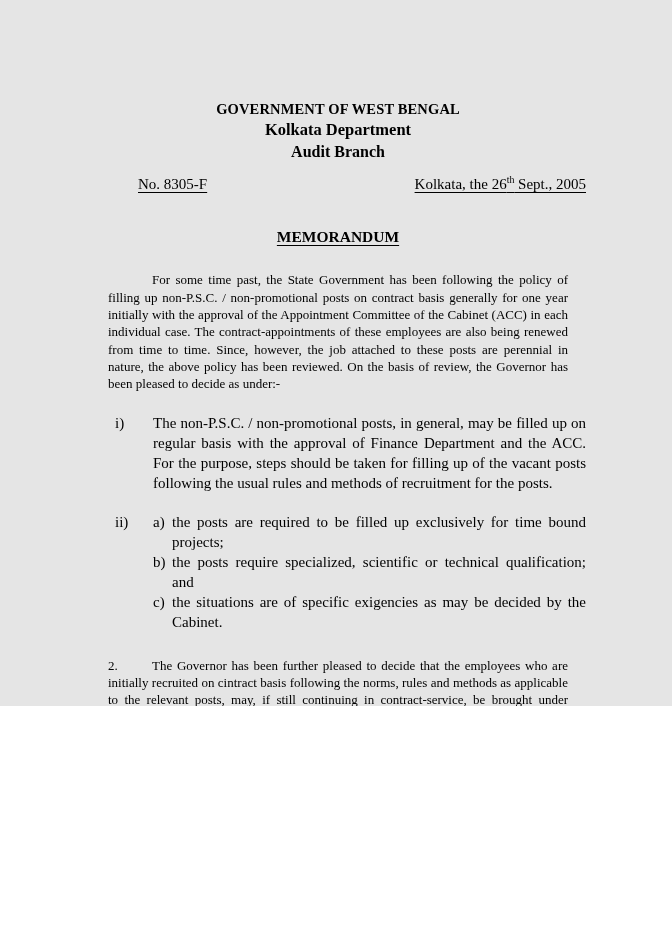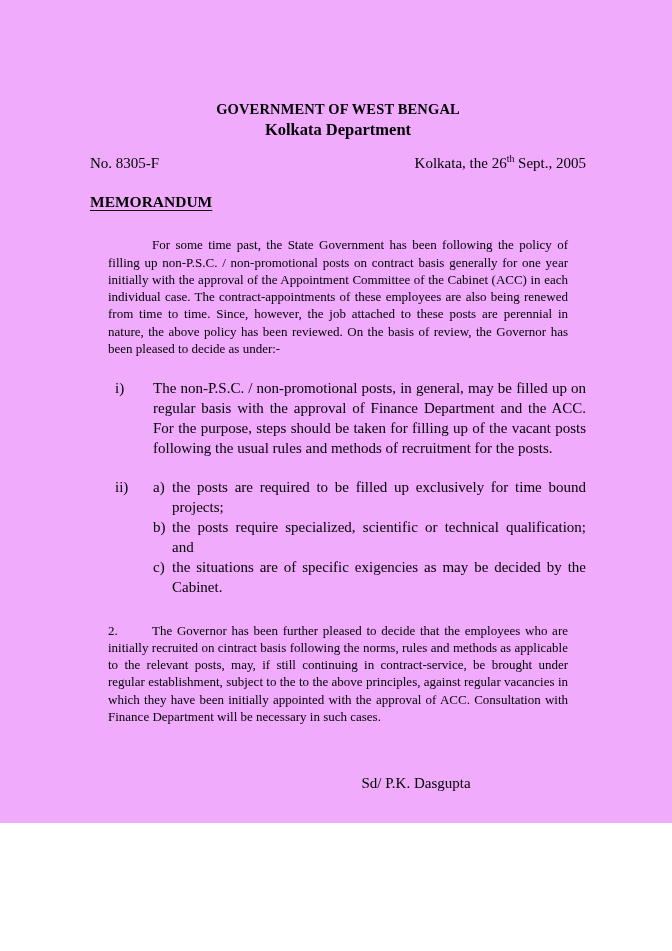--- a/index.html
+++ b/index.html
@@ -10,22 +10,22 @@
   }
 
   body {
     font-family: "Liberation Serif", "DejaVu Serif", serif;
     color: #000000;
   }
 
   .page {
     position: relative;
     width: 672px;
-    height: 823px;
-    background: #f0abfc;
+    height: 706px;
+    background: #e5e5e5;
     box-sizing: border-box;
     overflow: hidden;
   }
 
   
   .content {
     position: absolute;
     left: 90px;
     top: 100px;
     width: 496px;
@@ -52,36 +52,39 @@
 
   
   .refline {
     display: flex;
     justify-content: space-between;
     align-items: baseline;
     margin-top: 14px;
     font-size: 15px;
   }
   .refline .underlined {
+    text-decoration: underline;
     text-underline-offset: 2.5px;
     white-space: nowrap;
+    margin-left: 48px;
   }
   .refline sup {
     font-size: 0.66em;
     vertical-align: super;
     line-height: 0;
   }
 
   
   .memo-heading {
+    text-align: center;
     font-weight: bold;
     font-size: 15.5px;
     text-decoration: underline;
     text-underline-offset: 3px;
-    margin-top: 21px;
+    margin-top: 35px;
   }
 
   
   p.body-para {
     font-size: 13px;
     line-height: 1.33;
     text-align: justify;
     text-justify: inter-word;
     margin: 18px;
   }
@@ -159,20 +162,21 @@
 </style>
 </head>
 <body>
 
 <div class="page">
   <div class="content">
 
     <div class="masthead">
       <div class="masthead-line org-name">GOVERNMENT OF WEST BENGAL</div>
       <div class="masthead-line dept-name">Kolkata Department</div>
+      <div class="masthead-line branch-name">Audit Branch</div>
     </div>
 
     <div class="refline">
       <span class="underlined">No. 8305-F</span>
       <span class="underlined"><span>Kolkata, the 26</span><sup>th</sup><span> Sept., 2005</span></span>
     </div>
 
     <div class="memo-heading">MEMORANDUM</div>
 
     <p class="body-para intro-para">For some time past, the State Government has been following the policy of filling up non-P.S.C. / non-promotional posts on contract basis generally for one year initially with the approval of the Appointment Committee of the Cabinet (ACC) in each individual case. The contract-appointments of these employees are also being renewed from time to time. Since, however, the job attached to these posts are perennial in nature, the above policy has been reviewed. On the basis of review, the Governor has been pleased to decide as under:-</p>

